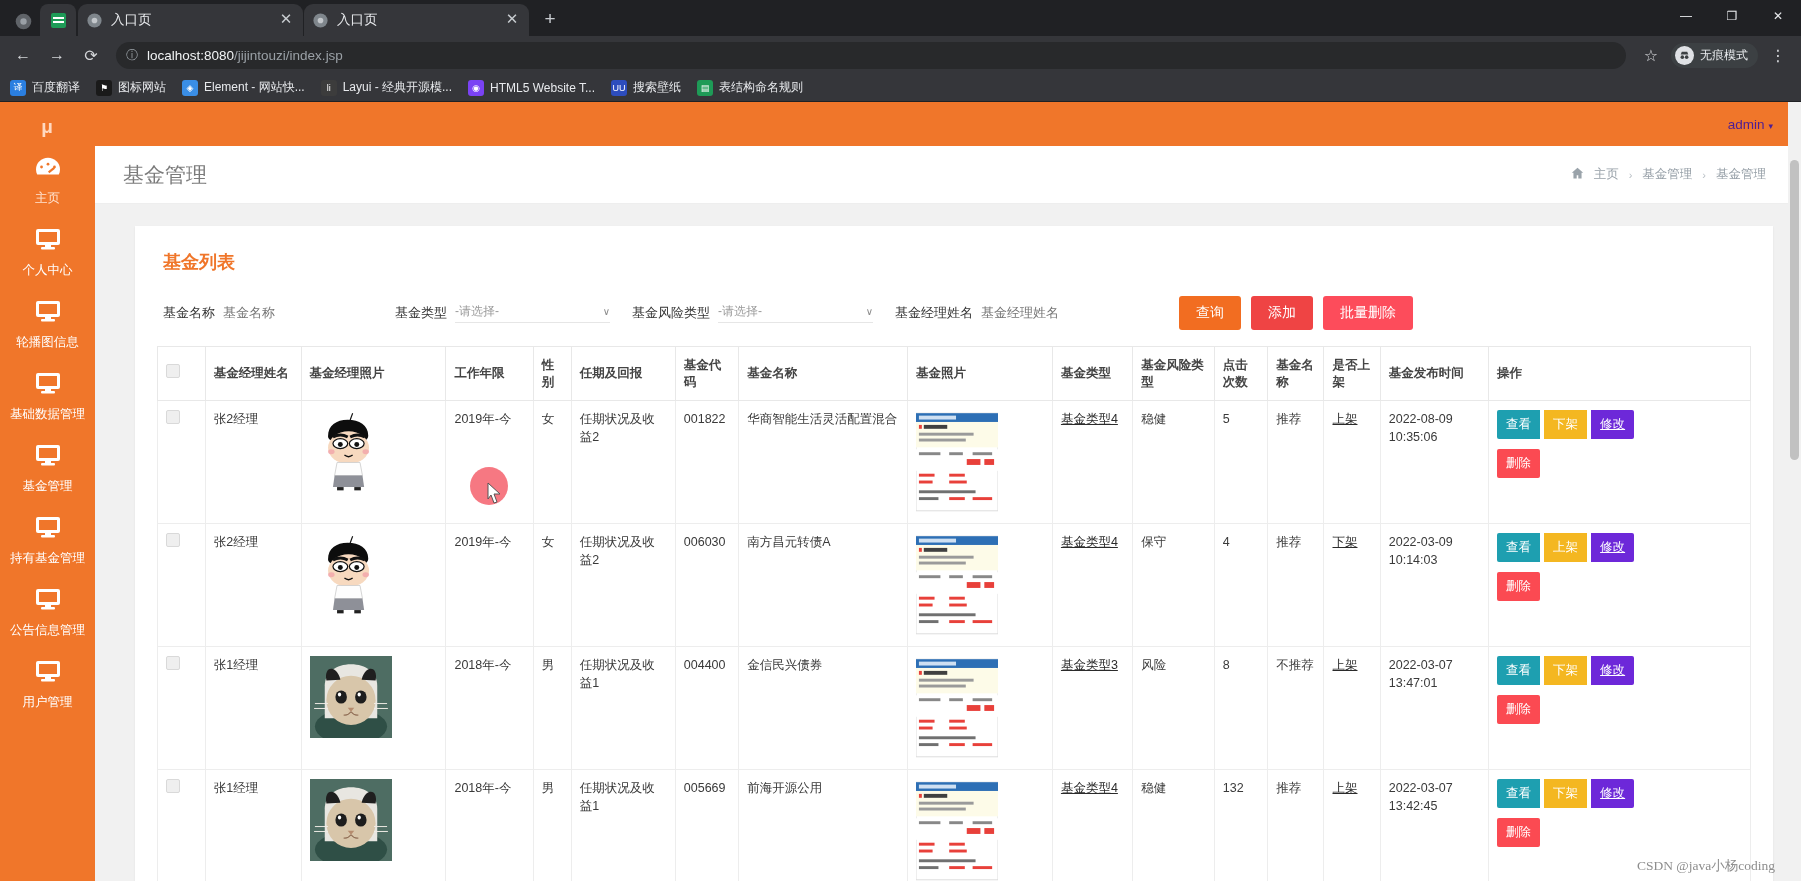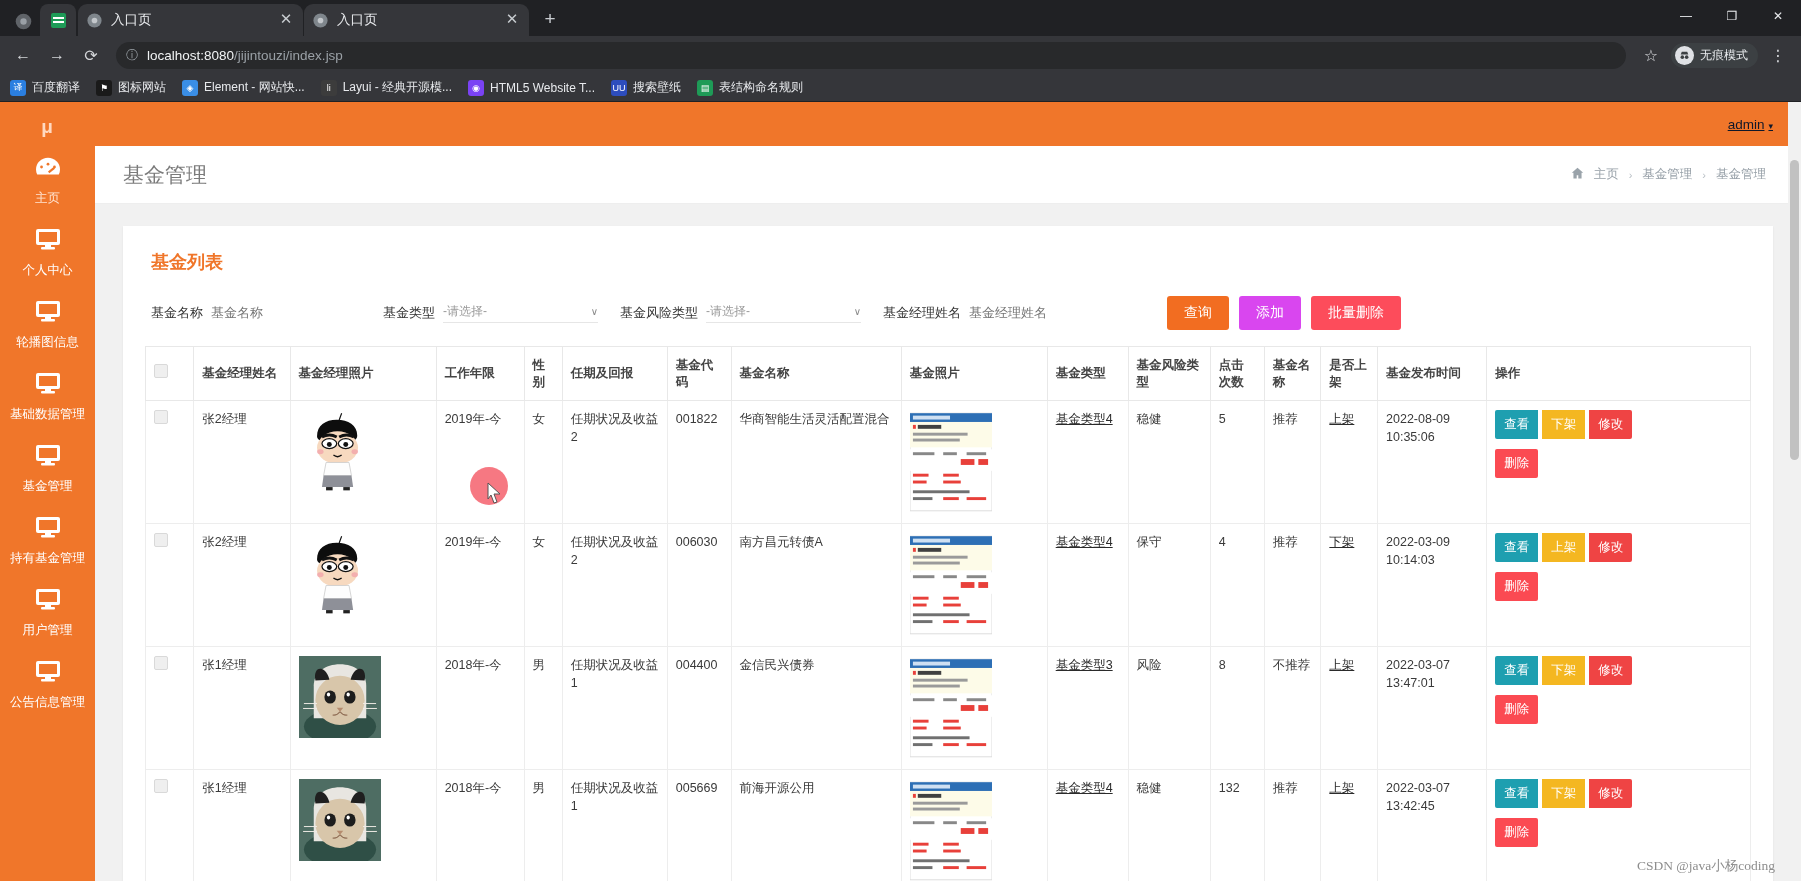--- a/index.html
+++ b/index.html
@@ -100,34 +100,34 @@
   .nav-item .ni-ico { margin-bottom: 7px; }
   .nav-item .ni-label { font-size: 12.5px; white-space: nowrap; }
   .nav-item.home .ni-label { color: #ffe4d2; }
 
   .content { flex: 1; display: flex; flex-direction: column; overflow: hidden; min-width: 0; }
 
   .topbar {
     height: 44px; background: #f0762a; display: flex; align-items: center;
     justify-content: flex-end; padding-right: 28px; flex: none;
   }
-  .admin { color: #0f172a; font-size: 13.5px; text-decoration: underline; }
+  .admin { color: #4c1d95; font-size: 13.5px; }
   .admin .caret { font-size: 9px; margin-left: 4px; }
 
   .pagehead {
     background: #ffffff; height: 58px; display: flex; align-items: center;
     justify-content: space-between; padding: 0 30px 0 28px; flex: none;
     border-bottom: 1px solid #eeeeee;
   }
   .pagehead h1 { font-size: 21px; font-weight: normal; color: #7b7b7b; }
   .crumbs { display: flex; align-items: center; font-size: 12.5px; color: #97a0a8; }
   .crumbs span { margin: 0 5px; }
   .crumbs .sep { color: #b7bec4; font-size: 11px; }
 
-  .scrollarea { flex: 1; overflow: hidden; padding: 22px 28px 0 28px; }
+  .scrollarea { flex: 1; overflow: hidden; padding: 22px 28px 0 40px; }
 
   .card {
     background: #ffffff; box-shadow: 0 1px 2px rgba(0,0,0,.07);
     padding: 20px 22px 0 22px; min-height: 100%;
   }
   .card-title { color: #f0762a; font-size: 18px; font-weight: bold; padding: 4px 0 22px 6px; }
 
   .filterbar { display: flex; align-items: center; padding: 0 6px 16px 6px; flex-wrap: nowrap; }
   .fgroup { display: flex; align-items: center; margin-right: 22px; }
   .flabel { font-size: 13px; color: #333; margin-right: 8px; white-space: nowrap; }
@@ -141,21 +141,21 @@
     font-size: 12px; color: #999; border-bottom: 1px solid #e6e6e6; padding-bottom: 2px;
   }
   .fselect .cv { color: #9b9b9b; }
   .fselect .chev { color: #8a8a8a; font-size: 10px; }
   .btns { display: flex; align-items: flex-start; margin-left: 26px; }
   .btn {
     border: none; color: #fff; font-size: 14px; padding: 8px 17px; border-radius: 3px;
     margin-right: 10px; cursor: pointer; font-family: "Liberation Sans", sans-serif; white-space: nowrap;
   }
   .btn-query { background: #f26d21; }
-  .btn-add { background: #d946ef; }
+  .btn-add { background: #ef4444; }
   .btn-del { background: #fd4c5b; }
 
   table { border-collapse: collapse; width: 100%; table-layout: fixed; }
   thead th {
     border: 1px solid #e8e8e8; background: #ffffff; color: #444;
     font-size: 12.5px; font-weight: bold; text-align: left;
     padding: 9px 8px; vertical-align: middle; height: 54px; line-height: 1.35;
   }
   tbody td {
     border: 1px solid #ededed; font-size: 12.5px; color: #3a3a3a;
@@ -168,21 +168,21 @@
   .thumb-manager { width: 82px; height: 82px; object-fit: contain; display:block; }
   .thumb-fund { width: 82px; height: 104px; display: block; }
   .link { color: #2b2b2b; text-decoration: underline; }
   .opbtns { display: flex; flex-wrap: wrap; gap: 4px; width: 148px; }
   .opb {
     color: #fff; font-size: 12.5px; padding: 6px 9px; border: none; cursor: pointer;
     font-family: "Liberation Sans", sans-serif; white-space: nowrap;
   }
   .op-view { background: #1e9fb0; border-radius: 2px 0 0 2px; }
   .op-shelf { background: #f4b721; }
-  .op-edit { background: #ef4444; border-radius: 0 2px 2px 0; }
+  .op-edit { background: #6d28d9; border-radius: 0 2px 2px 0; text-decoration: underline; }
   .op-delete { background: #fb4a52; border-radius: 2px; margin-top: 6px; }
 
   
   .cursor-ring {
     position: absolute; width: 38px; height: 38px; border-radius: 50%;
     background: #f4606c; opacity: .85; pointer-events: none; z-index: 50;
   }
   .cursor-arrow { position: absolute; z-index: 51; pointer-events: none; }
 
   .watermark {
@@ -375,33 +375,33 @@
 
       <div class="nav-item">
         <span class="ni-ico">
           <svg width="28" height="24" viewBox="0 0 28 24">
               <rect x="2" y="2" width="24" height="16" rx="2" fill="#fff"></rect>
               <rect x="5" y="5" width="18" height="10" fill="#f0762a"></rect>
               <rect x="11" y="18" width="6" height="3" fill="#fff"></rect>
               <rect x="7" y="20" width="14" height="2.4" rx="1" fill="#fff"></rect>
             </svg>
         </span>
-        <span class="ni-label">用户管理</span>
+        <span class="ni-label">公告信息管理</span>
       </div>
 
       <div class="nav-item">
         <span class="ni-ico">
           <svg width="28" height="24" viewBox="0 0 28 24">
               <rect x="2" y="2" width="24" height="16" rx="2" fill="#fff"></rect>
               <rect x="5" y="5" width="18" height="10" fill="#f0762a"></rect>
               <rect x="11" y="18" width="6" height="3" fill="#fff"></rect>
               <rect x="7" y="20" width="14" height="2.4" rx="1" fill="#fff"></rect>
             </svg>
         </span>
-        <span class="ni-label">公告信息管理</span>
+        <span class="ni-label">用户管理</span>
       </div>
     </div>
 
     <div class="content">
 
       <div class="topbar">
         <div class="admin">
           <span>admin</span><span class="caret">▾</span>
         </div>
       </div>

